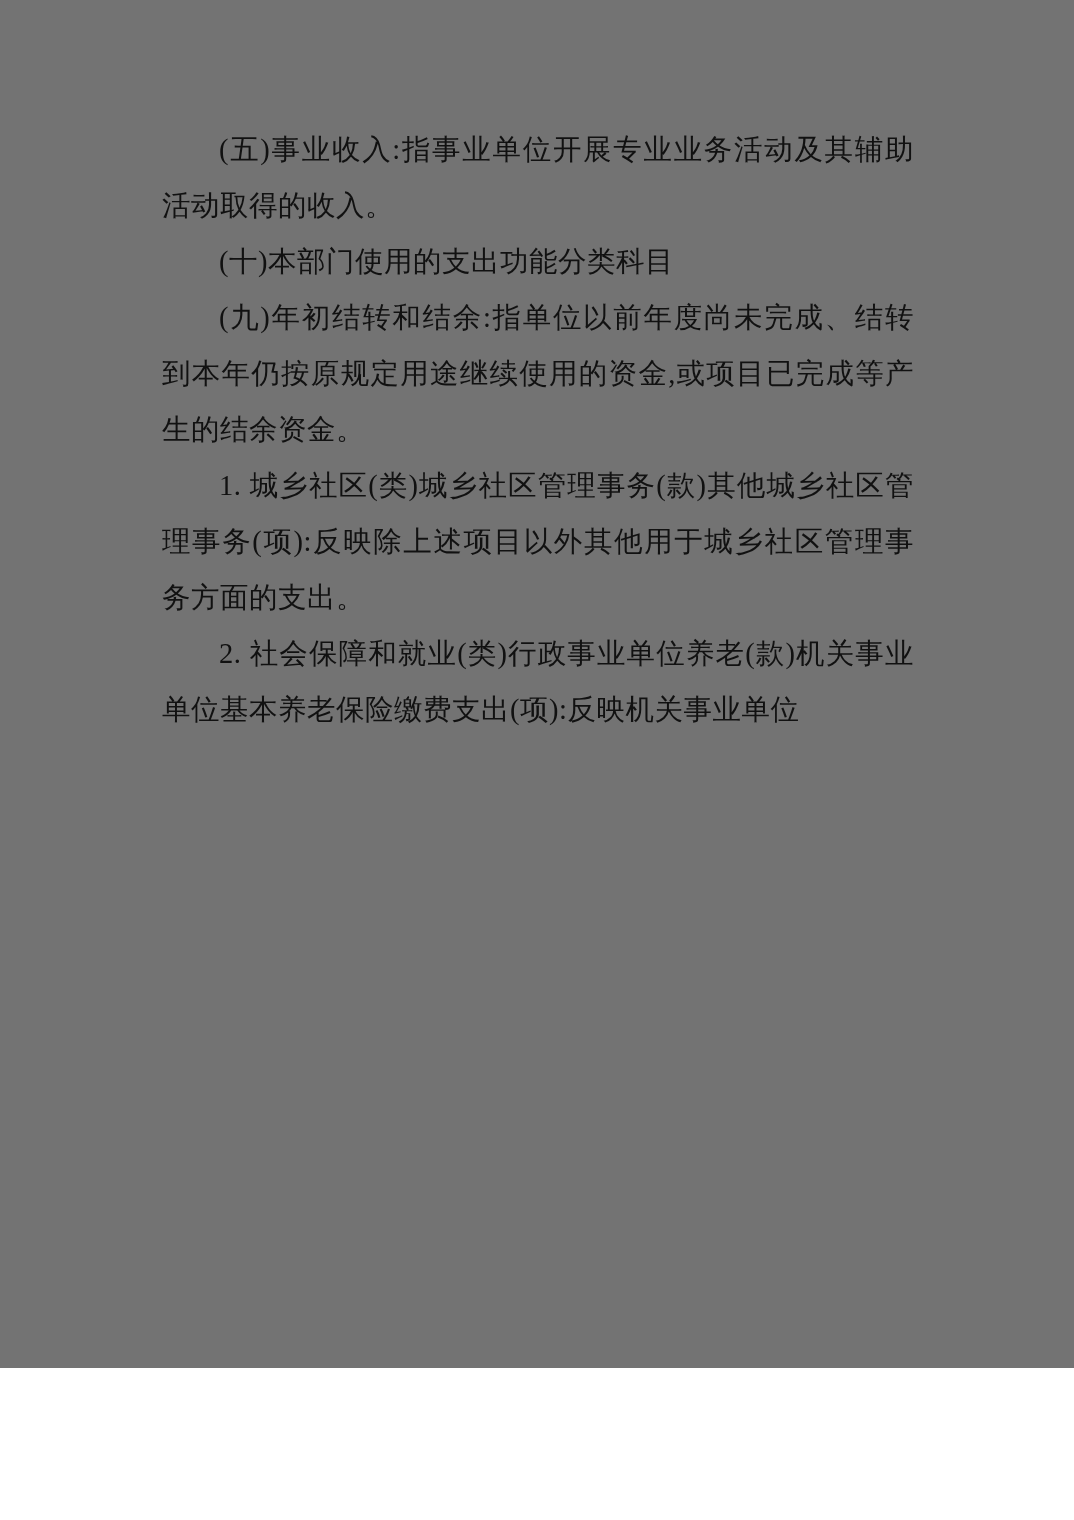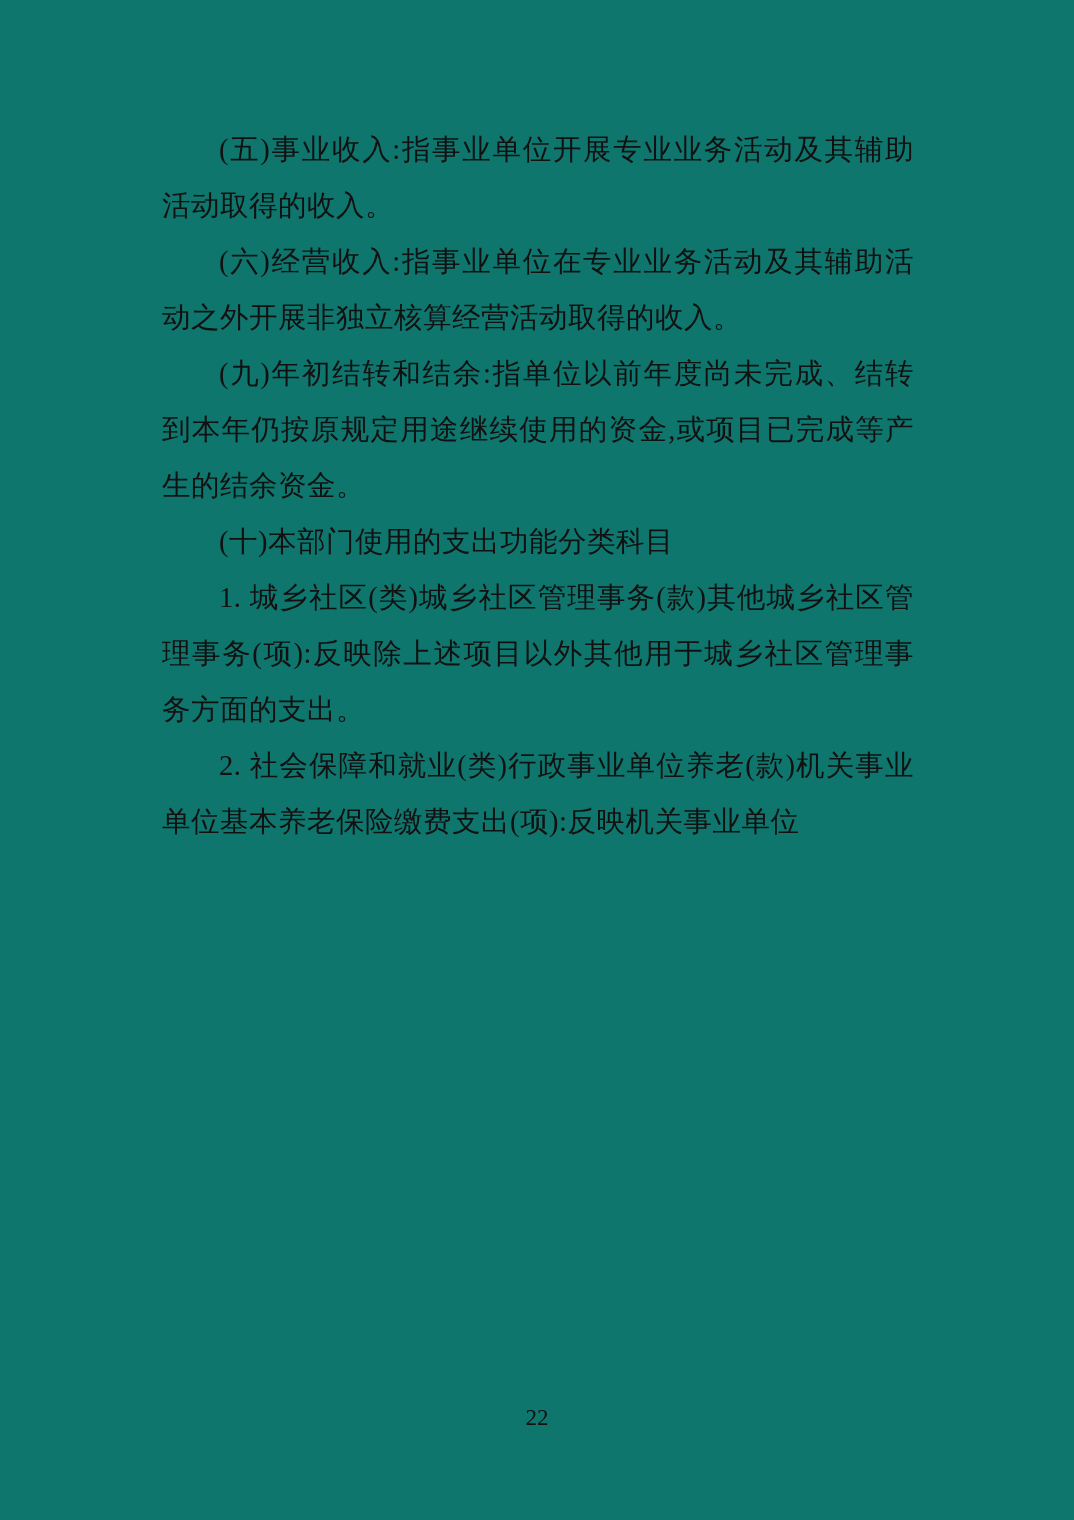--- a/index.html
+++ b/index.html
@@ -9,22 +9,22 @@
   body {
     width: 1074px;
     height: 1520px;
     background: #ffffff;
     font-family: "Liberation Serif", "DejaVu Serif", serif;
     color: #111111;
   }
   .page {
     position: relative;
     width: 1074px;
-    height: 1520px;
-    background: #0f766e;
+    height: 1368px;
+    background: #737373;
     overflow: hidden;
   }
   .content {
     position: absolute;
     left: 162px;
     top: 122px;
     width: 752px;
   }
   .para {
     margin: 0;
@@ -50,22 +50,21 @@
     line-height: 40px;
     color: #111111;
   }
 </style>
 </head>
 <body>
 
 <div class="page">
   <div class="content">
     <p class="para">(五)事业收入:指事业单位开展专业业务活动及其辅助活动取得的收入。</p>
-    <p class="para">(六)经营收入:指事业单位在专业业务活动及其辅助活动之外开展非独立核算经营活动取得的收入。</p>
+    <p class="para">(十)本部门使用的支出功能分类科目</p>
     <p class="para">(九)年初结转和结余:指单位以前年度尚未完成、结转到本年仍按原规定用途继续使用的资金,或项目已完成等产生的结余资金。</p>
-    <p class="para">(十)本部门使用的支出功能分类科目</p>
     <p class="para">1. 城乡社区(类)城乡社区管理事务(款)其他城乡社区管理事务(项):反映除上述项目以外其他用于城乡社区管理事务方面的支出。</p>
     <p class="para">2. 社会保障和就业(类)行政事业单位养老(款)机关事业单位基本养老保险缴费支出(项):反映机关事业单位</p>
   </div>
   <div class="footer">
     <span class="page-number">22</span>
   </div>
 </div>
 
 </body></html>

